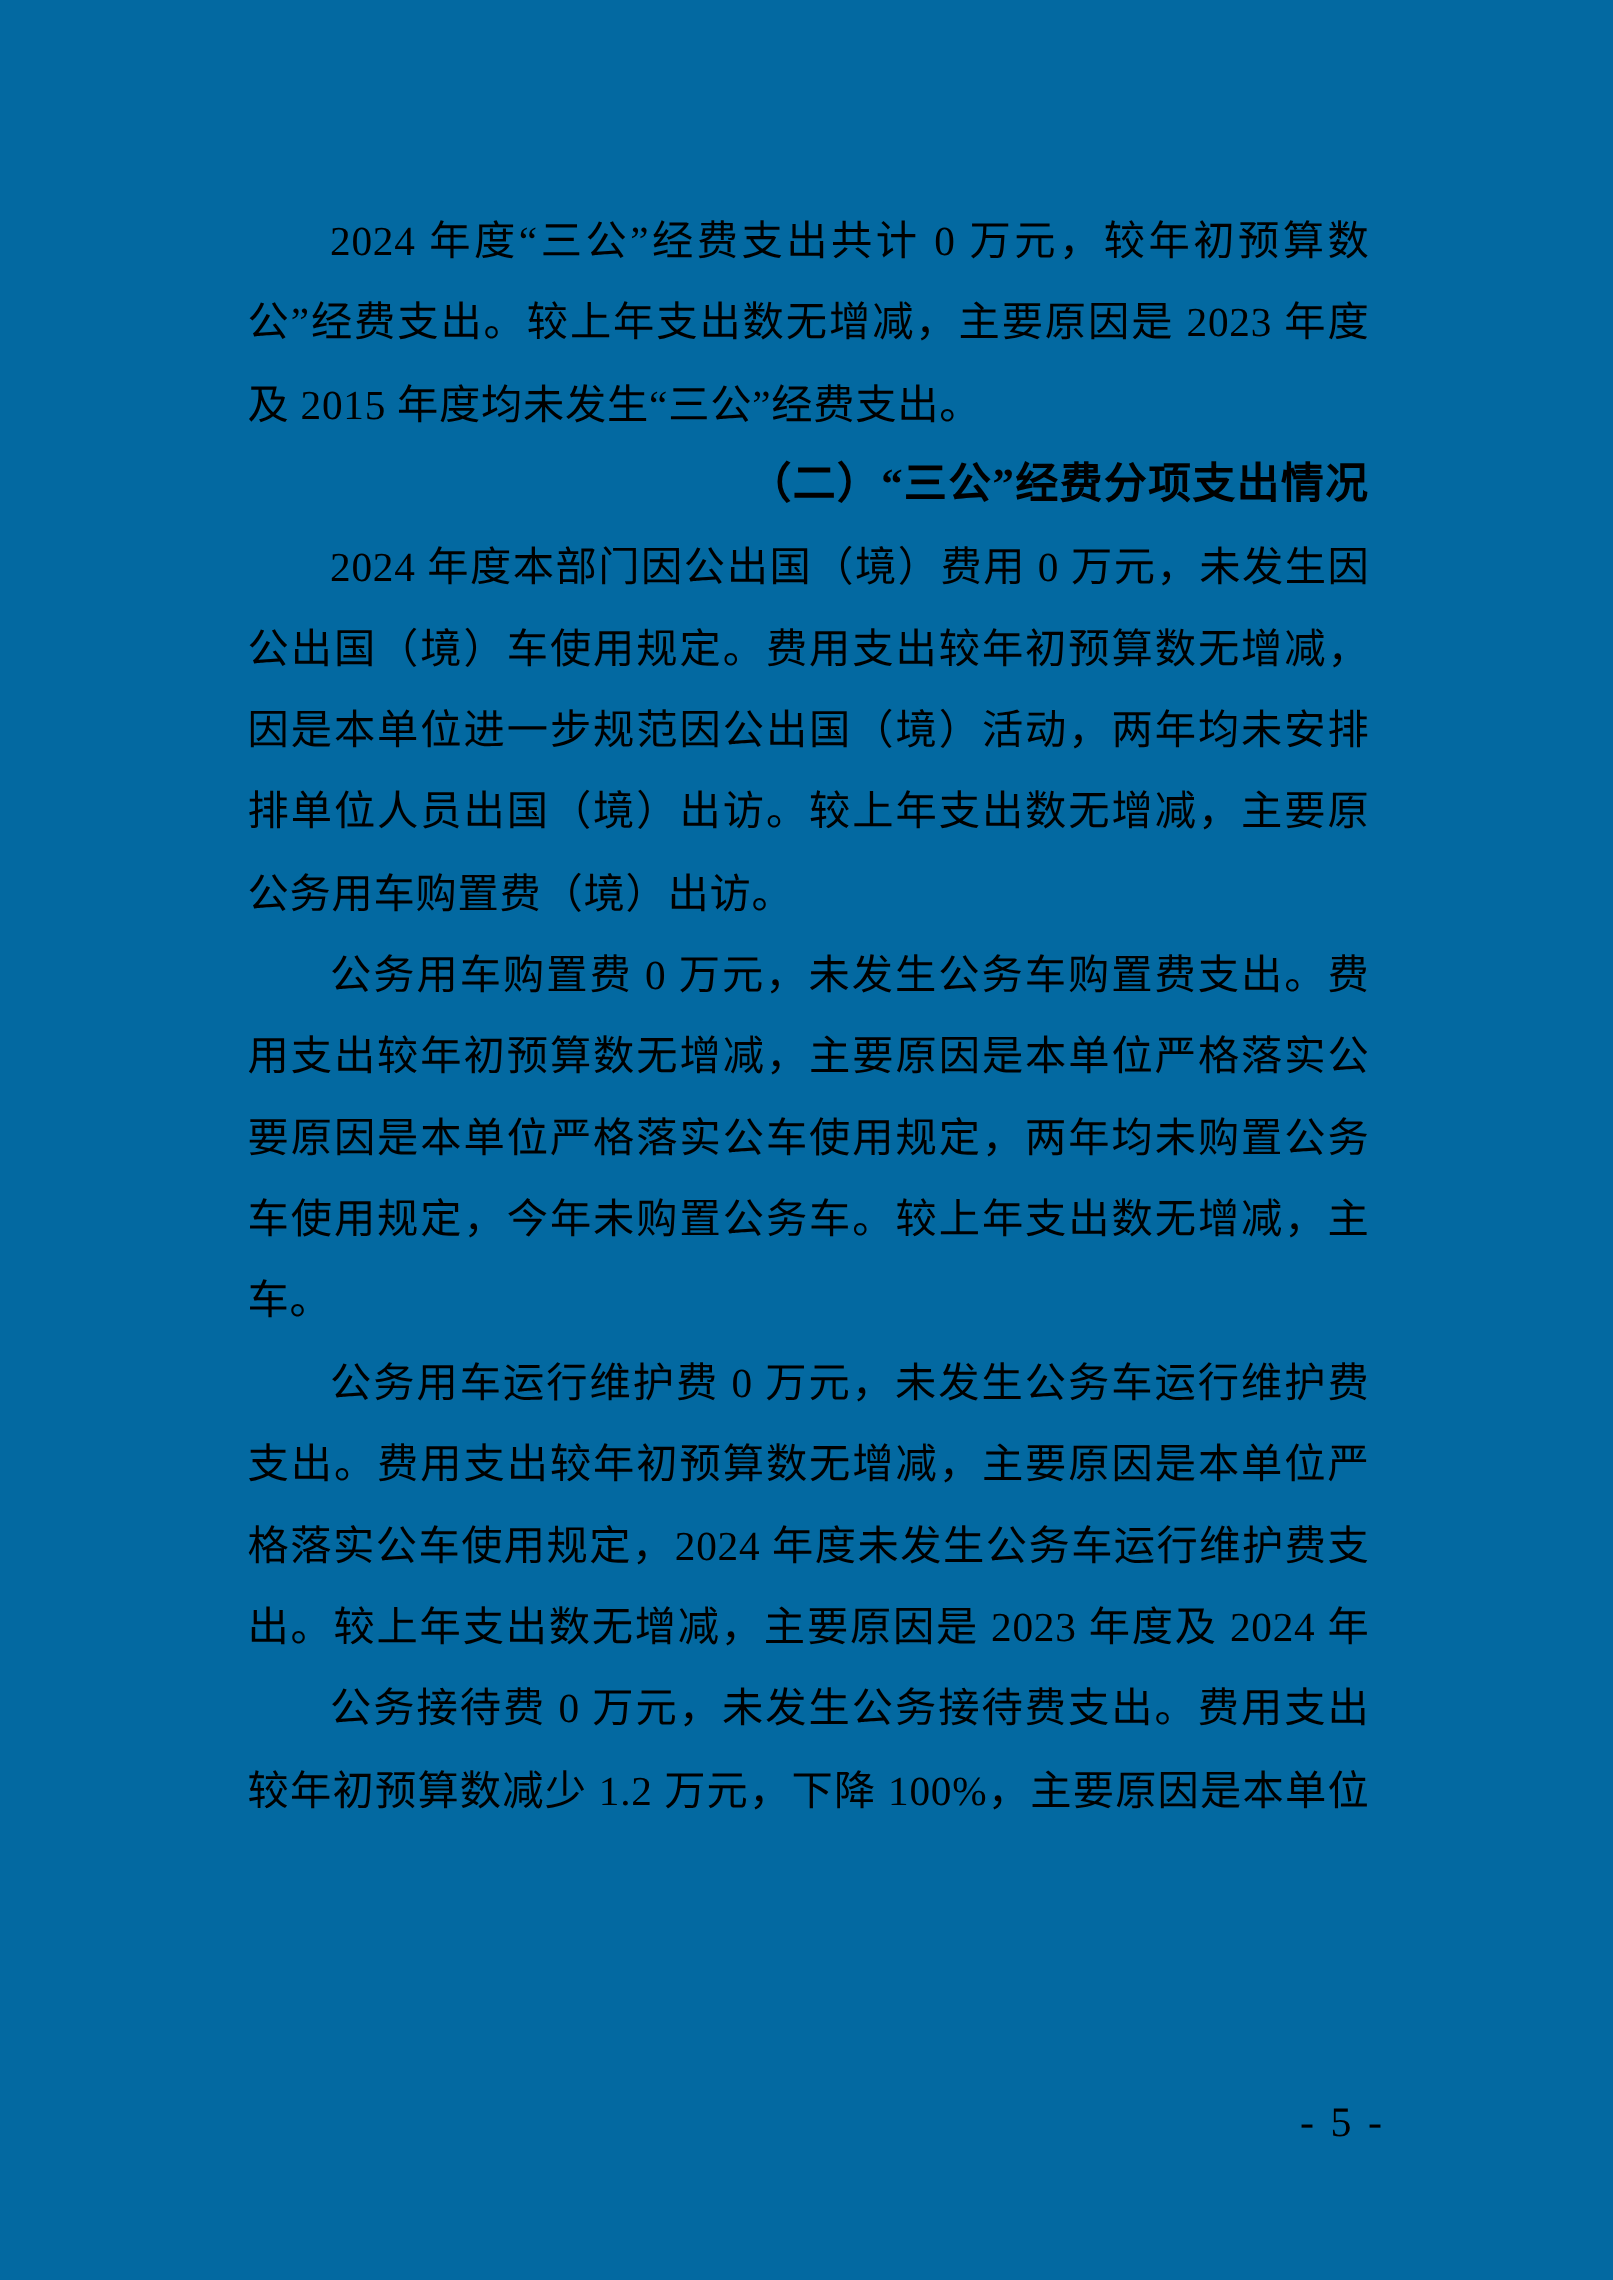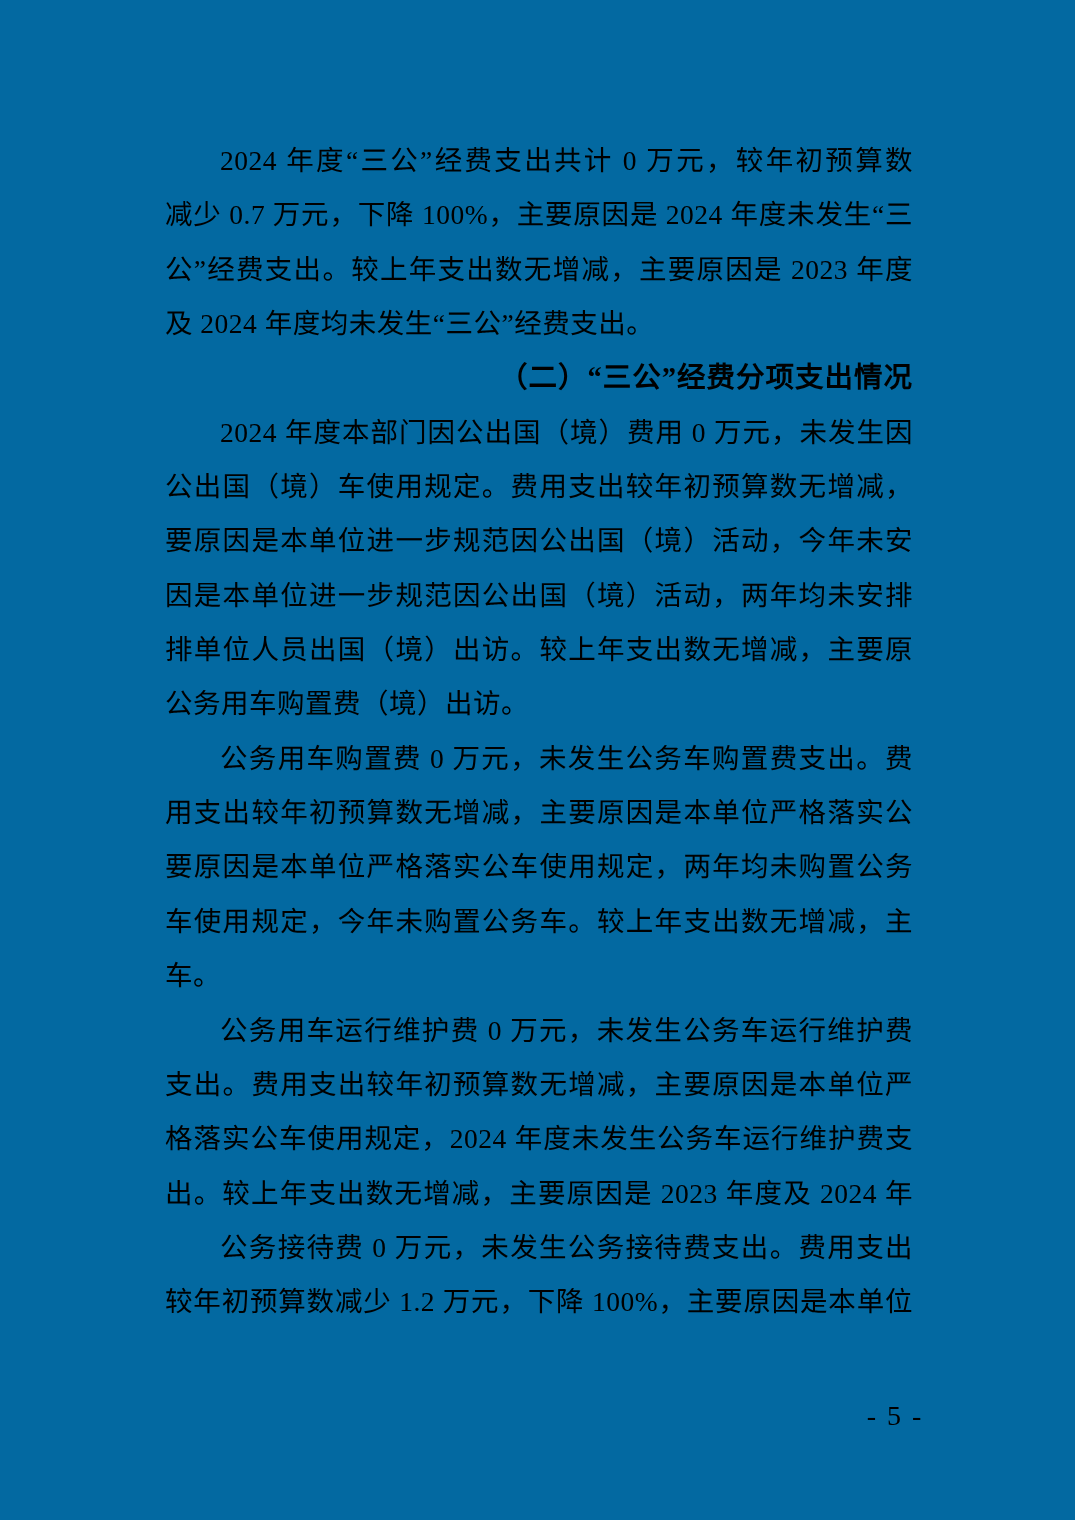--- a/index.html
+++ b/index.html
@@ -57,31 +57,29 @@
   }
 </style>
 </head>
 <body>
 
 <div class="page">
   <div class="textblock">
 
     <div class="block">
       <div class="line first fill">2024 年度“三公”经费支出共计 0 万元，较年初预算数</div>
-      <div class="line fill">减少 0.7 万元，下降 100%，主要原因是 2024 年度未发生“三</div>
       <div class="line fill">公”经费支出。较上年支出数无增减，主要原因是 2023 年度</div>
-      <div class="line">及 2024 年度均未发生“三公”经费支出。</div>
+      <div class="line">及 2015 年度均未发生“三公”经费支出。</div>
     </div>
 
     <h2 class="line heading">（二）“三公”经费分项支出情况</h2>
 
     <div class="block">
       <div class="line first fill">2024 年度本部门因公出国（境）费用 0 万元，未发生因</div>
       <div class="line fill">公出国（境）车使用规定。费用支出较年初预算数无增减，主</div>
-      <div class="line fill">要原因是本单位进一步规范因公出国（境）活动，今年未安</div>
       <div class="line fill">因是本单位进一步规范因公出国（境）活动，两年均未安排</div>
       <div class="line fill">排单位人员出国（境）出访。较上年支出数无增减，主要原</div>
       <div class="line">公务用车购置费（境）出访。</div>
     </div>
 
     <div class="block">
       <div class="line first fill">公务用车购置费 0 万元，未发生公务车购置费支出。费</div>
       <div class="line fill">用支出较年初预算数无增减，主要原因是本单位严格落实公</div>
       <div class="line fill">要原因是本单位严格落实公车使用规定，两年均未购置公务</div>
       <div class="line fill">车使用规定，今年未购置公务车。较上年支出数无增减，主</div>

